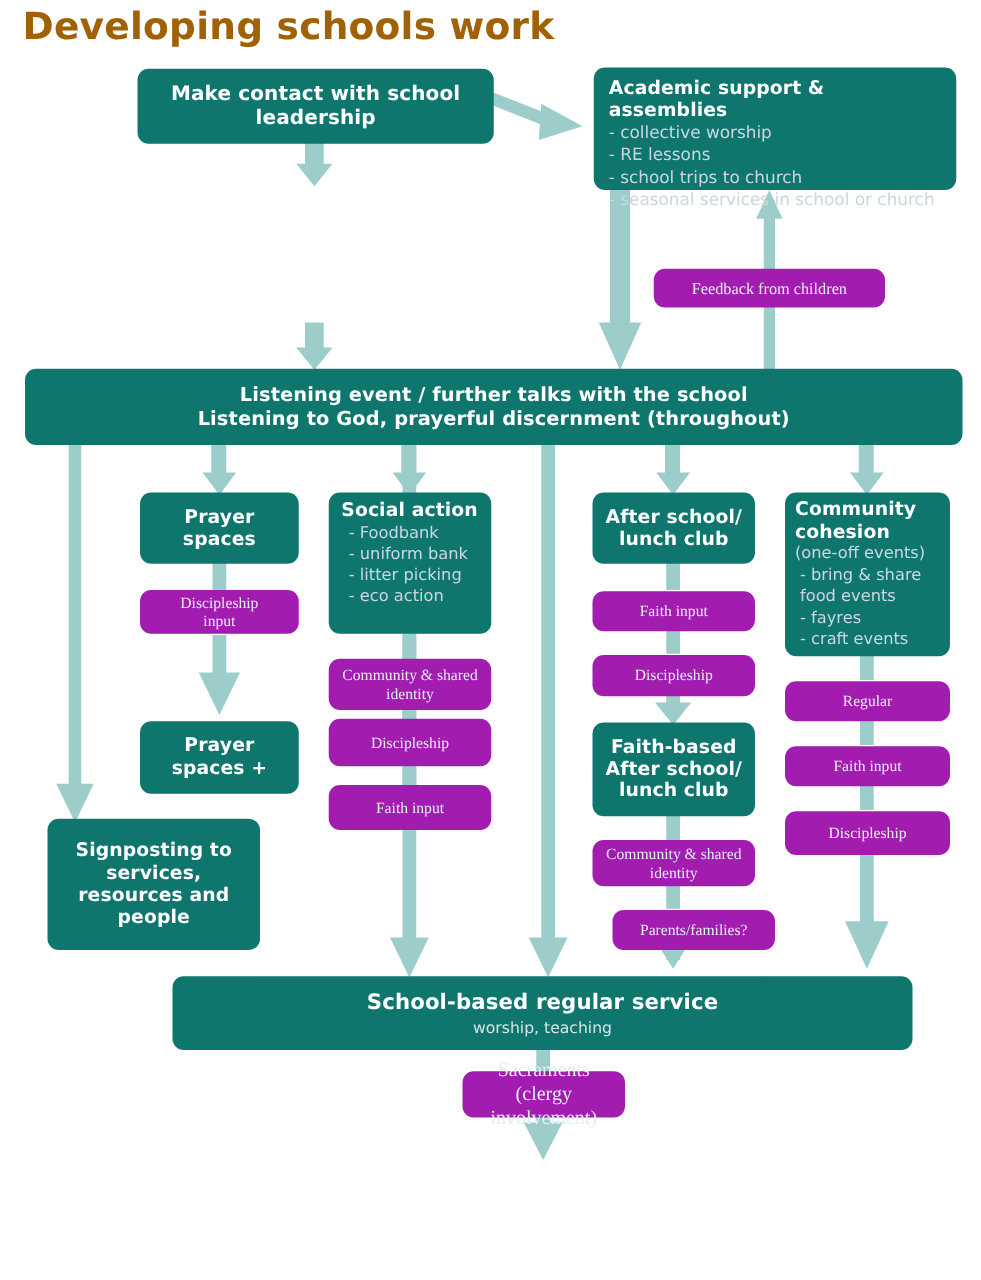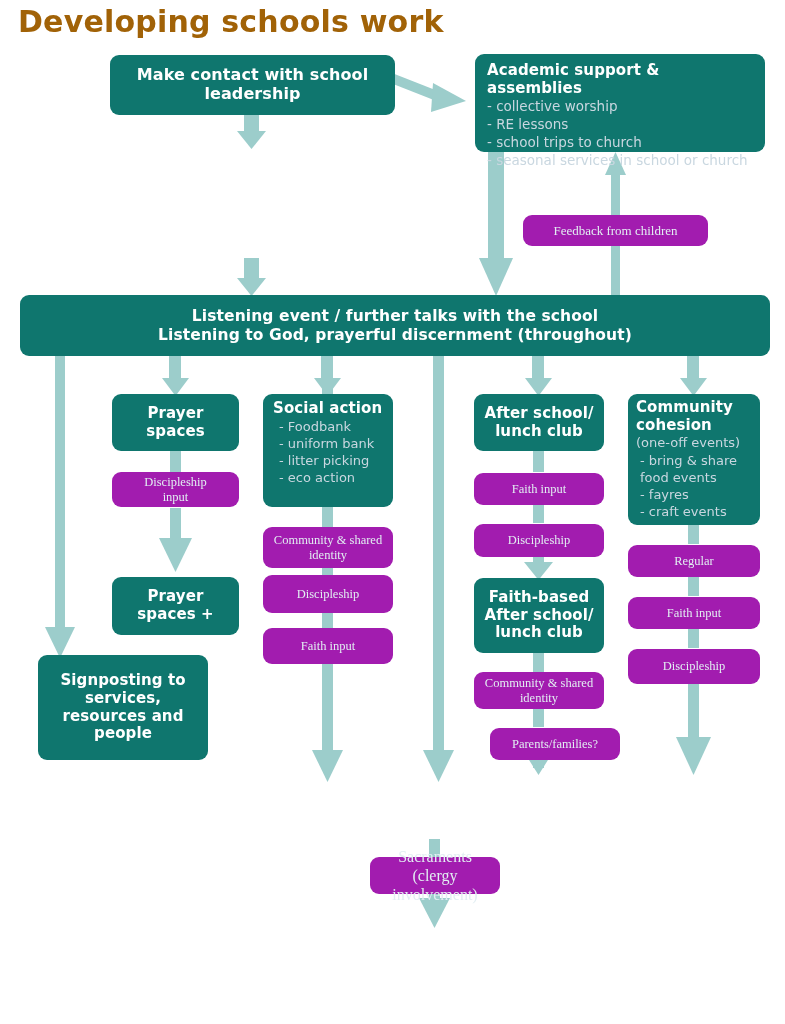--- a/index.html
+++ b/index.html
@@ -294,19 +294,23 @@
   </div>
 
   <div class="node teal chip" style="left:628px; top:597px; width:132px; height:32px; padding:0 4px;">
     <div style="font-size:12.5px;">Faith input</div>
   </div>
 
   <div class="node teal chip" style="left:628px; top:649px; width:132px; height:35px; padding:0 4px;">
     <div style="font-size:12.5px;">Discipleship</div>
   </div>
 
+  <div class="node navy" style="left:138px; top:781px; width:592px; height:59px; padding:2px 10px;">
+    <div class="ttl" style="font-size:17px;">School-based regular service</div>
+    <div class="sub" style="font-size:12.5px; margin-top:2px;">worship, teaching</div>
+  </div>
 
   <div class="node teal chip" style="left:370px; top:857px; width:130px; height:37px; padding:0 4px;">
     <div style="font-size:16px;">Sacraments (clergy involvement)</div>
   </div>
 
 
 </div>
 
 </body></html>

